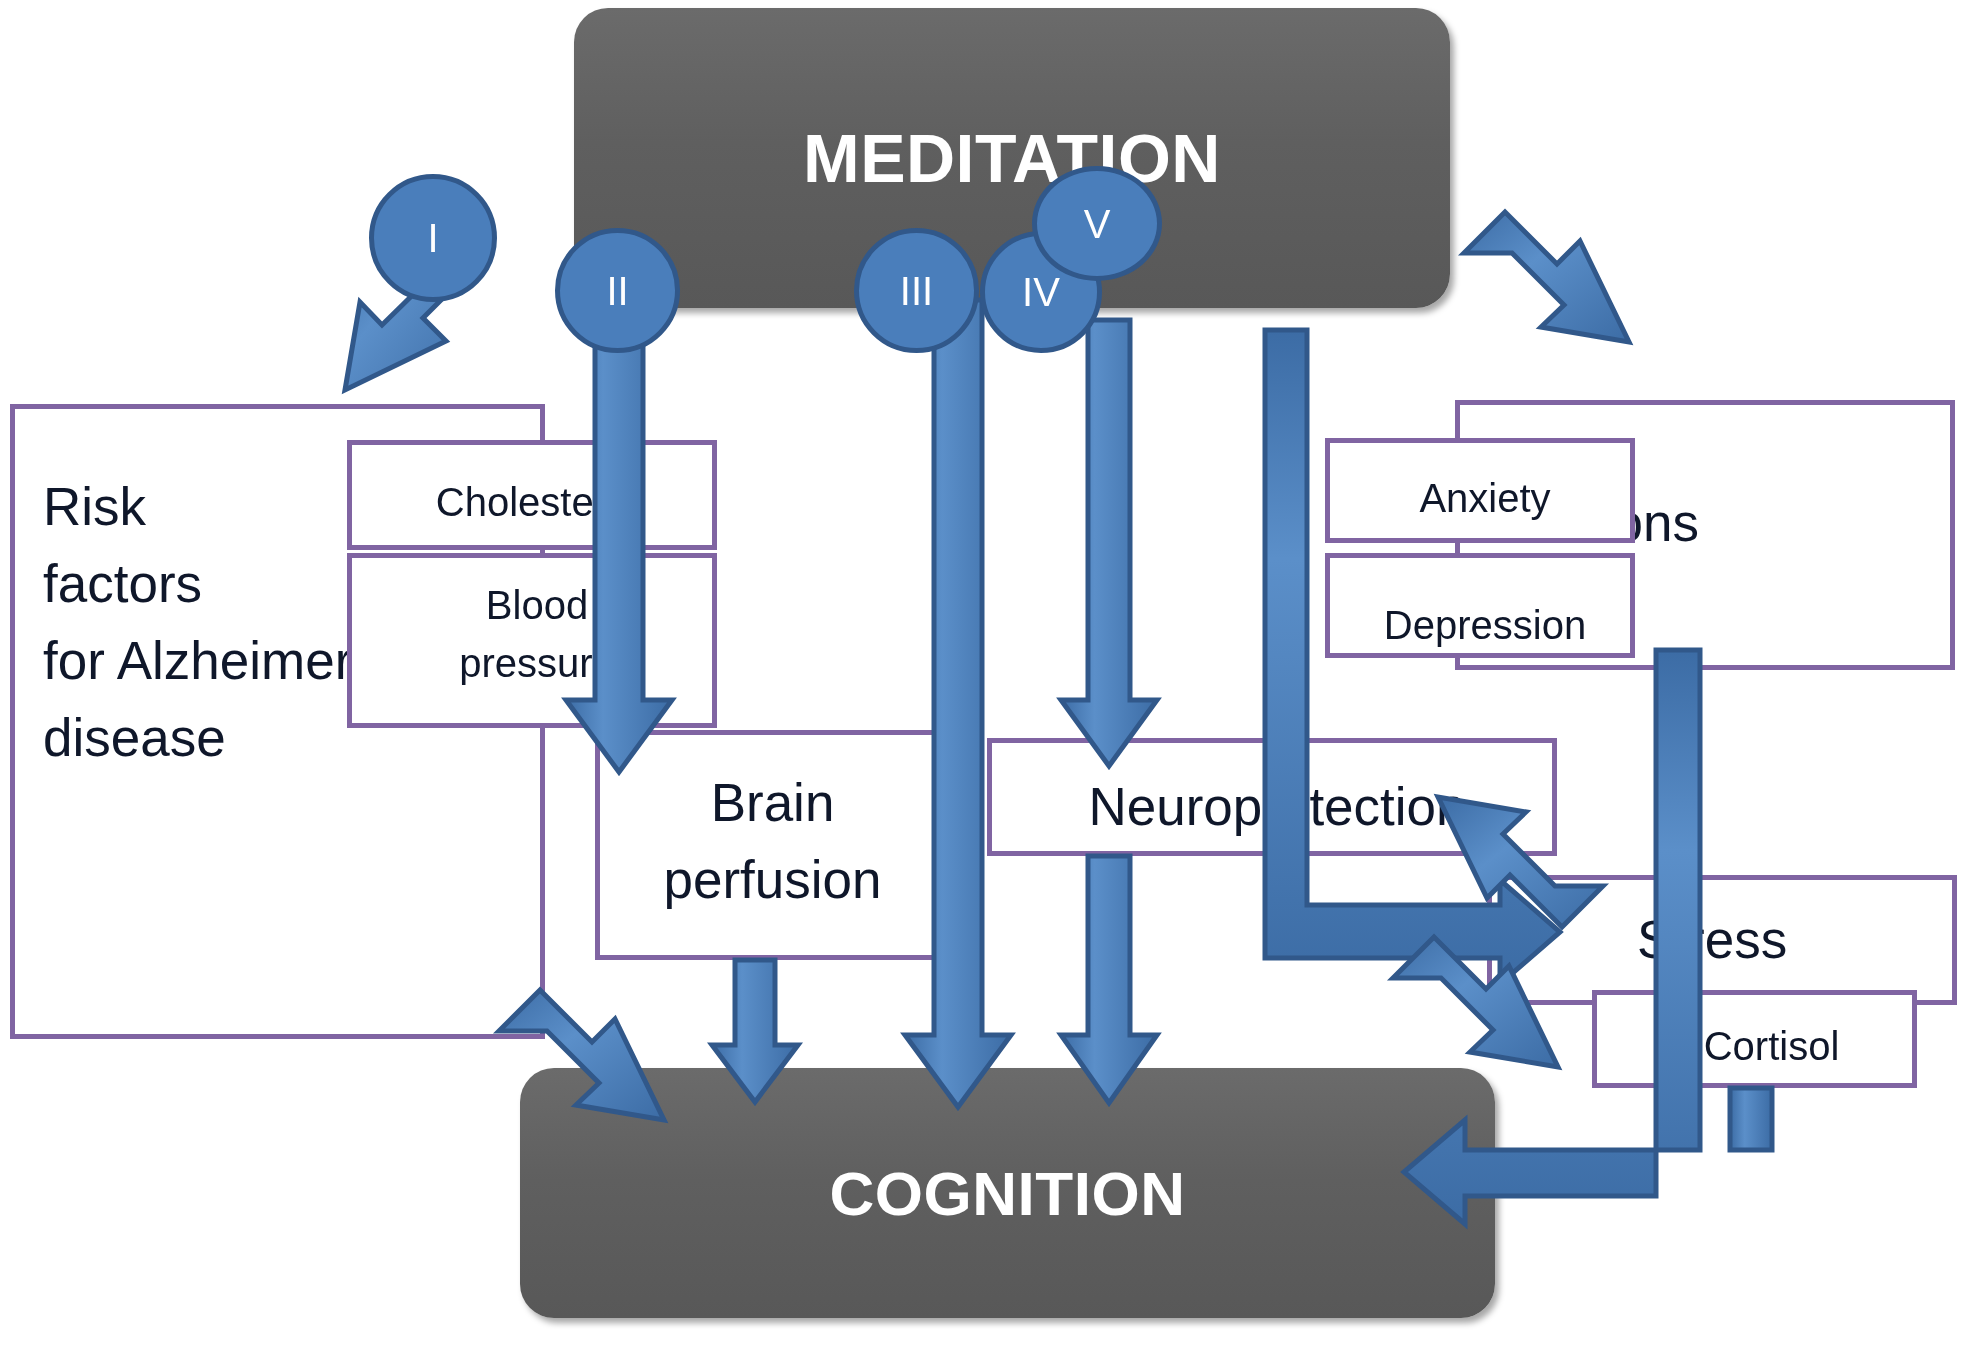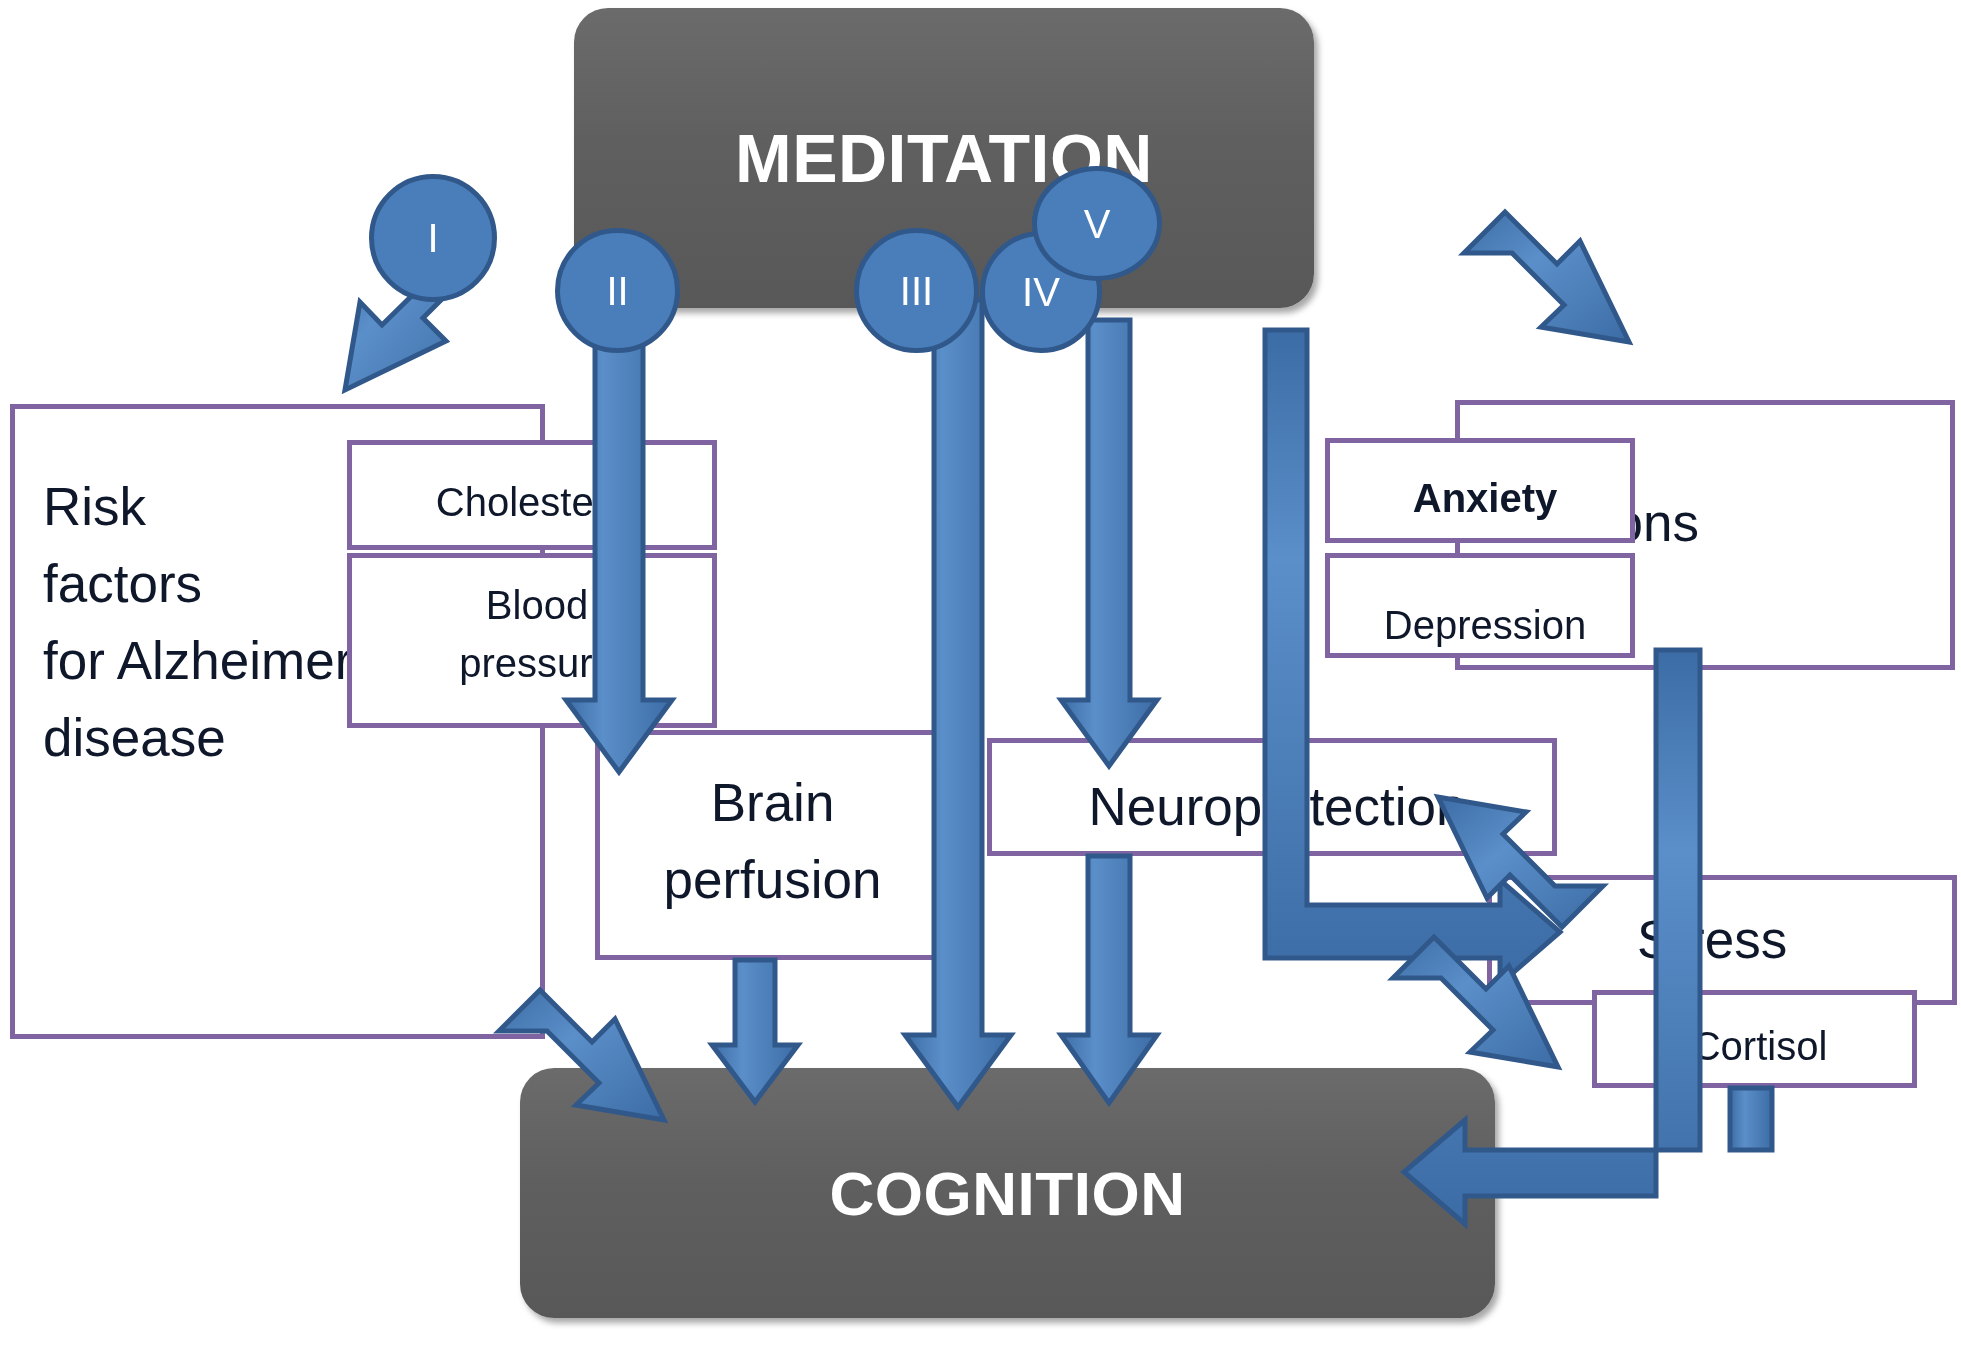--- a/index.html
+++ b/index.html
@@ -27,21 +27,21 @@
     justify-content: center;
     color: #ffffff;
     letter-spacing: 0.5px;
     z-index: 4;
   }
   .hub-label {
     color: #ffffff;
     font-weight: bold;
     white-space: nowrap;
   }
-  #hub-meditation { left: 574px; top: 8px; width: 740px; height: 300px; text-align: center; }
+  #hub-meditation { left: 574px; top: 8px; width: 876px; height: 300px; text-align: center; }
   #hub-meditation .hub-label { font-size: 68px; }
   #hub-cognition { left: 520px; top: 1068px; width: 975px; height: 250px; }
   #hub-cognition .hub-label { font-size: 62px; }
 
   
   .pbox {
     position: absolute;
     background: #ffffff;
     border: 5px solid #8064a2;
     box-sizing: border-box;
@@ -80,28 +80,28 @@
 
   #box-bloodpressure { left: 347px; top: 553px; width: 370px; height: 175px; z-index: 3; }
   #box-bloodpressure .ptext { left: 0; top: 18px; width: 370px; text-align: center; font-size: 40px; }
 
   #box-brainperfusion { left: 595px; top: 730px; width: 345px; height: 230px; z-index: 3; }
   #box-brainperfusion .ptext { left: 0; top: 30px; width: 345px; text-align: center; font-size: 53px; }
 
   #box-neuroprotection { left: 987px; top: 738px; width: 570px; height: 118px; z-index: 3; }
   #box-neuroprotection .ptext { left: 0; top: 26px; width: 570px; text-align: center; font-size: 53px; }
 
-  #box-anxiety { left: 1325px; top: 438px; width: 310px; height: 105px; z-index: 3; font-weight: bold; }
+  #box-anxiety { left: 1325px; top: 438px; width: 310px; height: 105px; z-index: 3; }
   #box-anxiety .ptext { left: 0; top: 26px; width: 310px; text-align: center; font-size: 40px; }
 
   #box-depression { left: 1325px; top: 553px; width: 310px; height: 105px; z-index: 3; }
   #box-depression .ptext { left: 0; top: 38px; width: 310px; text-align: center; font-size: 40px; }
 
   #box-cortisol { left: 1592px; top: 990px; width: 325px; height: 98px; z-index: 3; }
-  #box-cortisol .ptext { left: 0; top: 22px; width: 325px; text-align: center; font-size: 40px; }
+  #box-cortisol .ptext { left: 0; top: 22px; width: 325px; text-align: center; font-size: 40px; padding-left: 12px; }
 
   
   .numnode {
     position: absolute;
     border-radius: 50%;
     background: #4a7ebb;
     border: 5px solid #31588a;
     display: flex;
     align-items: center;
     justify-content: center;

